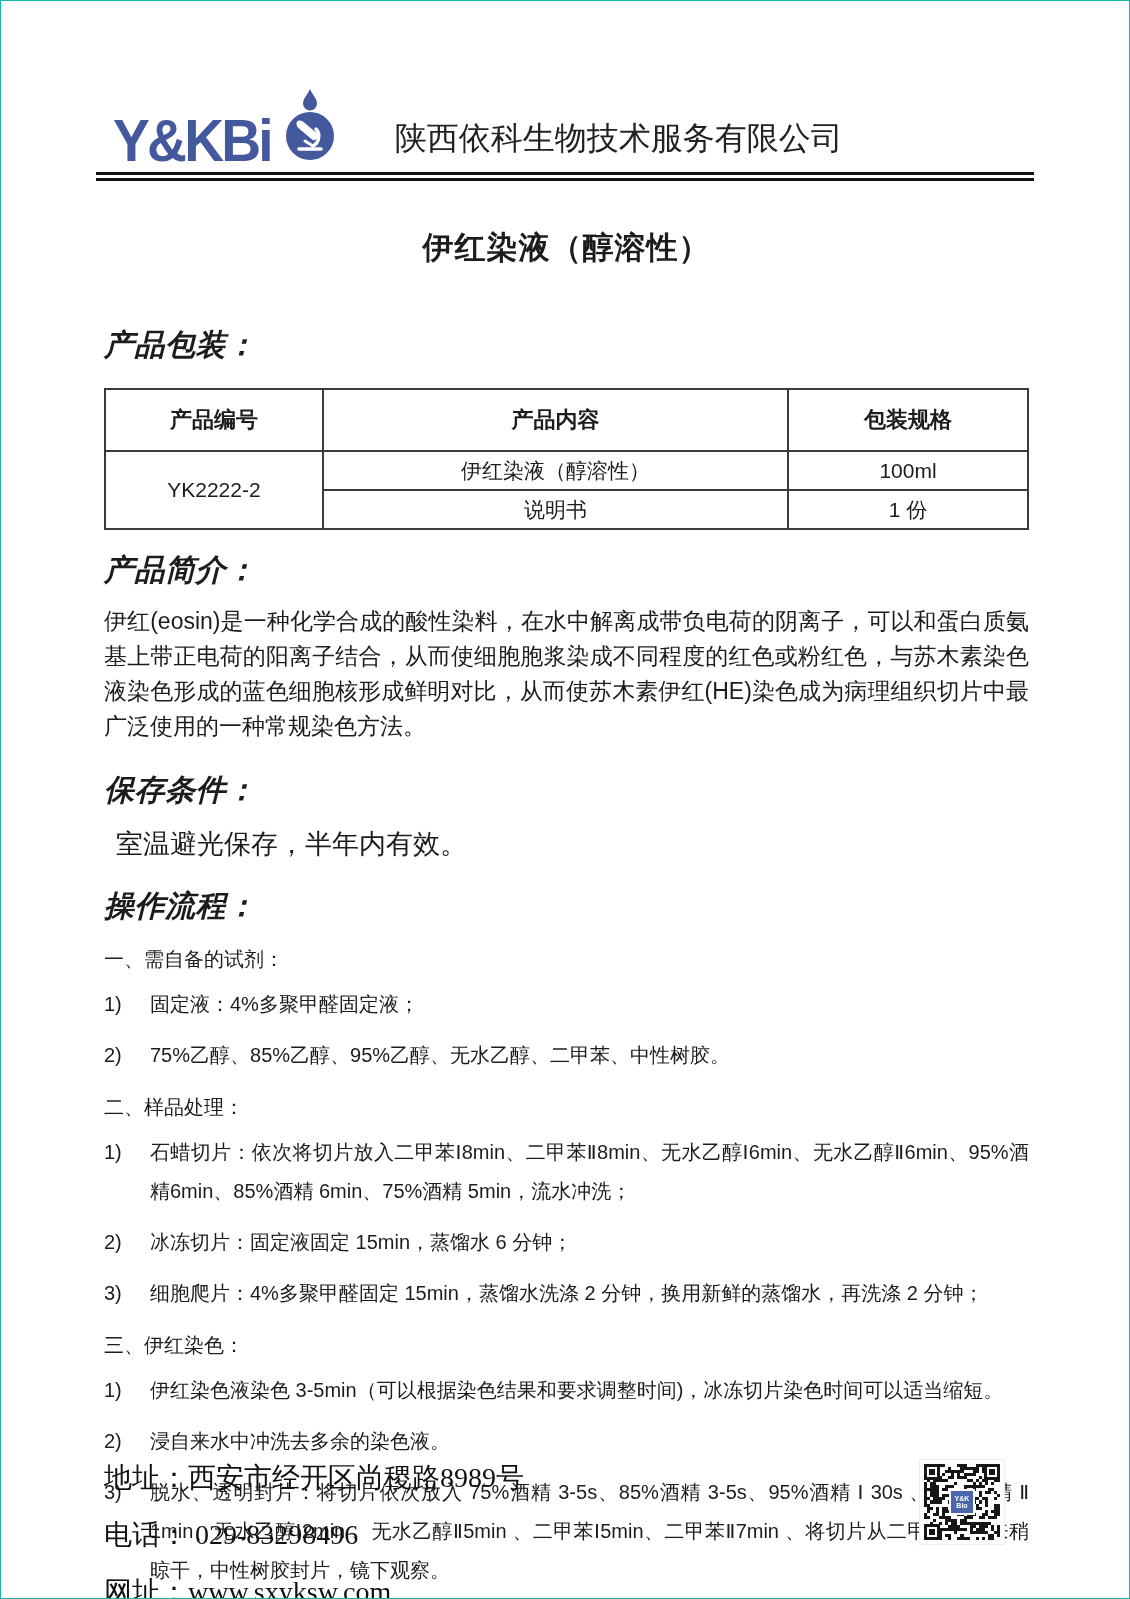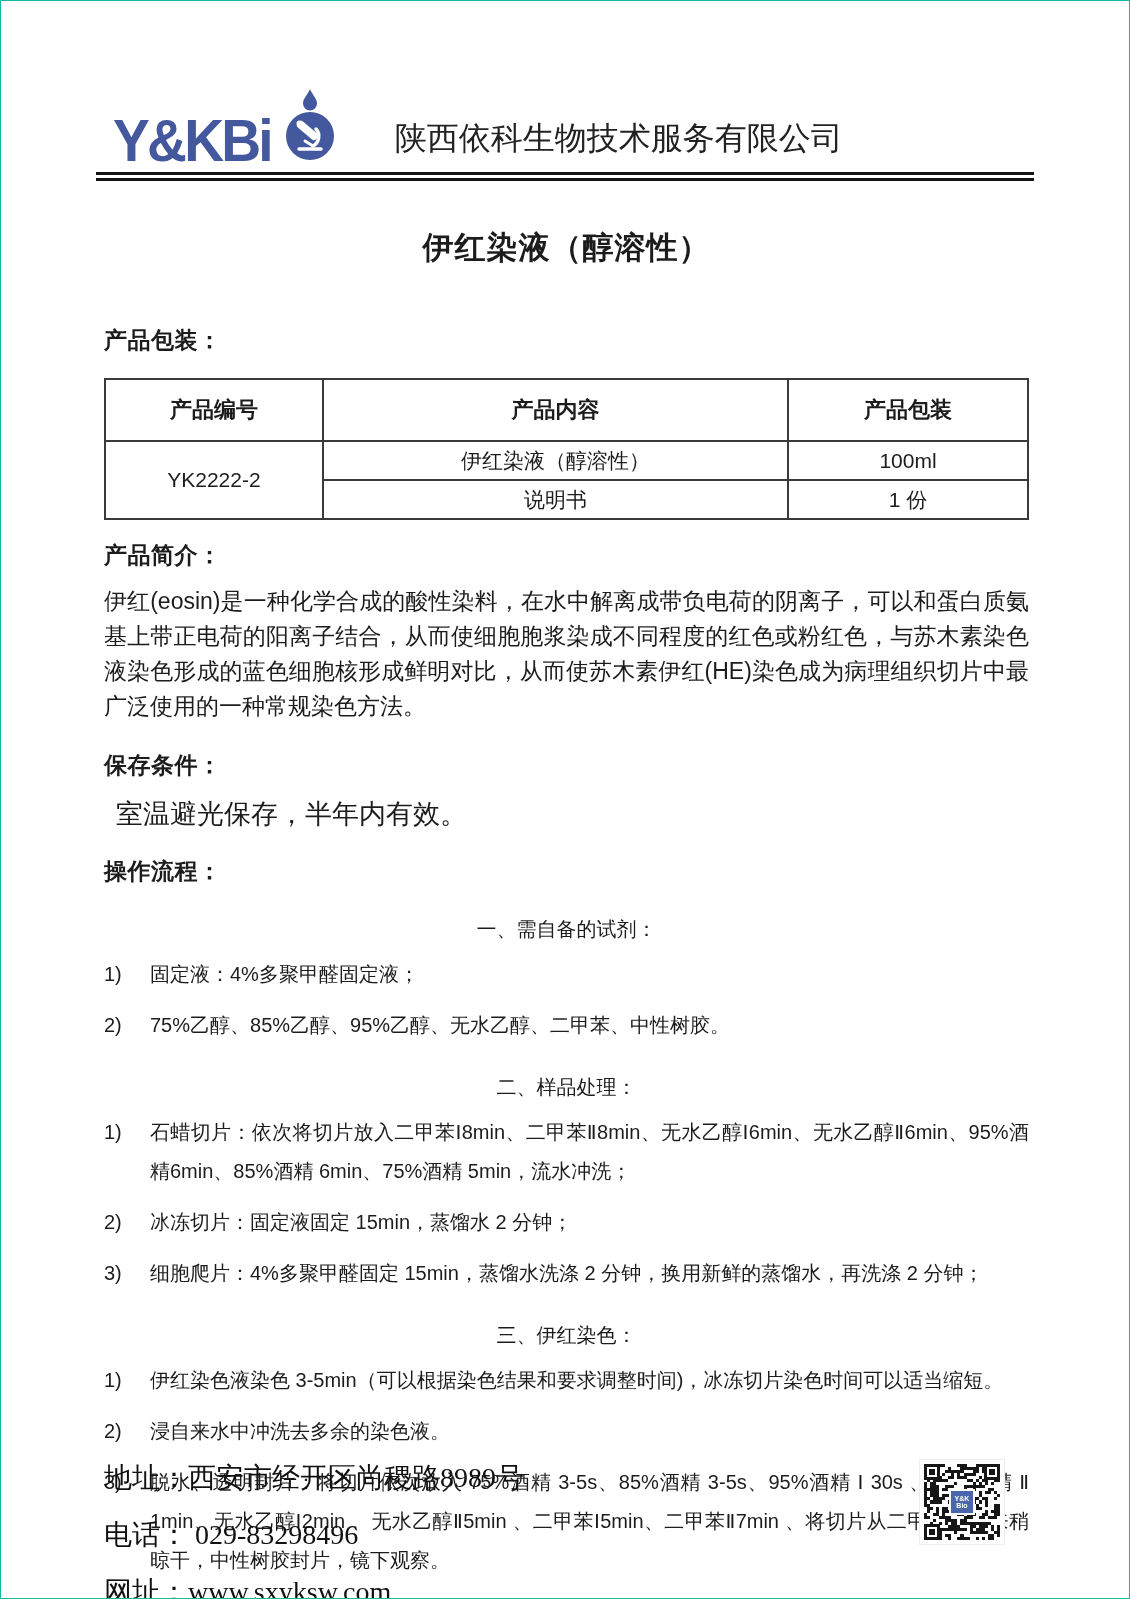--- a/index.html
+++ b/index.html
@@ -36,21 +36,21 @@
     border-bottom:3px solid #141414;
     height:3px;
   }
   
   .content{padding:0 100px 0 103px;}
   .doc-title{
     text-align:center;font-size:31px;font-weight:bold;
     margin:46px 0 0 0;letter-spacing:1px;
   }
   .section-h{
-    font-size:23px;font-weight:bold;margin:0;letter-spacing:.5px;
+    font-size:30px;font-weight:bold;margin:0;letter-spacing:.5px;font-style:italic;
   }
   .mt-pack{margin-top:56px;}
   .mt-intro{margin-top:20px;}
   .mt-storage{margin-top:26px;}
   .mt-proc{margin-top:24px;}
   .mt-notes{margin-top:22px;text-align:right;}
   
   table.pack{
     width:100%;border-collapse:collapse;margin-top:22px;
     table-layout:fixed;
@@ -62,21 +62,21 @@
   table.pack th{height:60px;font-weight:bold;}
   table.pack td{height:37px;font-weight:normal;font-size:21px;}
   col.c1{width:23.6%;} col.c2{width:50.4%;} col.c3{width:26%;}
   
   .body-p{
     font-size:23px;line-height:35px;margin:13px 0 0 0;
     text-align:justify;
   }
   .single-p{font-size:27px;margin:15px 0 0 12px;}
   
-  .group-label{font-size:20px;margin:29px 0 0 0;text-align:center;}
+  .group-label{font-size:20px;margin:19px 0 0 0;}
   .pitem{display:flex;margin:12px 0 0 0;font-size:20px;}
   .pitem .num{width:46px;flex:0 0 46px;line-height:39px;}
   .pitem .txt{flex:1;line-height:39px;text-align:justify;}
   
   .footer{
     position:absolute;left:103px;top:1458px;
     font-family:"Liberation Serif","DejaVu Serif",serif;
     font-size:28px;color:#111;
   }
   .footer .fline{margin:0 0 19px 0;}
@@ -135,21 +135,21 @@
     <table class="pack">
       <colgroup>
           <col class="c1">
           <col class="c2">
           <col class="c3">
         </colgroup>
       <tbody>
           <tr>
         <th>产品编号</th>
         <th>产品内容</th>
-        <th>产品包装</th>
+        <th>包装规格</th>
       </tr>
       <tr>
         <td rowspan="2">YK2222-2</td>
         <td>伊红染液（醇溶性）</td>
         <td>100ml</td>
       </tr>
       <tr>
         <td>说明书</td>
         <td>1 份</td>
       </tr>
@@ -174,21 +174,21 @@
       <span class="txt">75%乙醇、85%乙醇、95%乙醇、无水乙醇、二甲苯、中性树胶。</span>
     </div>
 
     <p class="group-label">二、样品处理：</p>
     <div class="pitem">
       <span class="num">1)</span>
       <span class="txt">石蜡切片：依次将切片放入二甲苯Ⅰ8min、二甲苯Ⅱ8min、无水乙醇Ⅰ6min、无水乙醇Ⅱ6min、95%酒精6min、85%酒精 6min、75%酒精 5min，流水冲洗；</span>
     </div>
     <div class="pitem">
       <span class="num">2)</span>
-      <span class="txt">冰冻切片：固定液固定 15min，蒸馏水 2 分钟；</span>
+      <span class="txt">冰冻切片：固定液固定 15min，蒸馏水 6 分钟；</span>
     </div>
     <div class="pitem">
       <span class="num">3)</span>
       <span class="txt">细胞爬片：4%多聚甲醛固定 15min，蒸馏水洗涤 2 分钟，换用新鲜的蒸馏水，再洗涤 2 分钟；</span>
     </div>
 
     <p class="group-label">三、伊红染色：</p>
     <div class="pitem">
       <span class="num">1)</span>
       <span class="txt">伊红染色液染色 3-5min（可以根据染色结果和要求调整时间)，冰冻切片染色时间可以适当缩短。</span>

